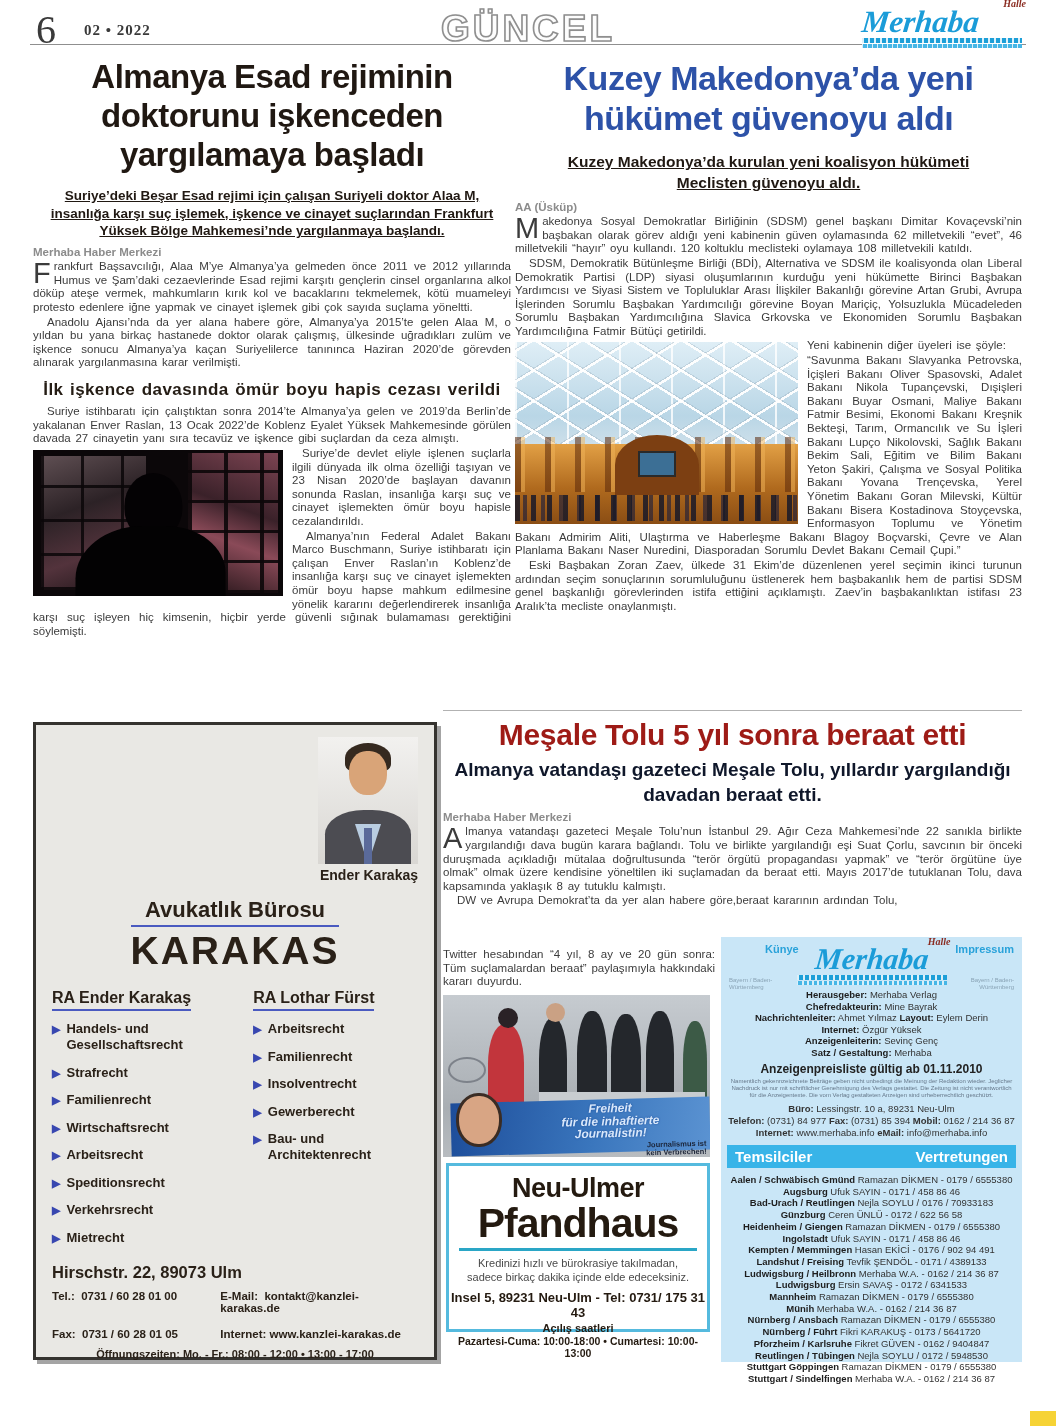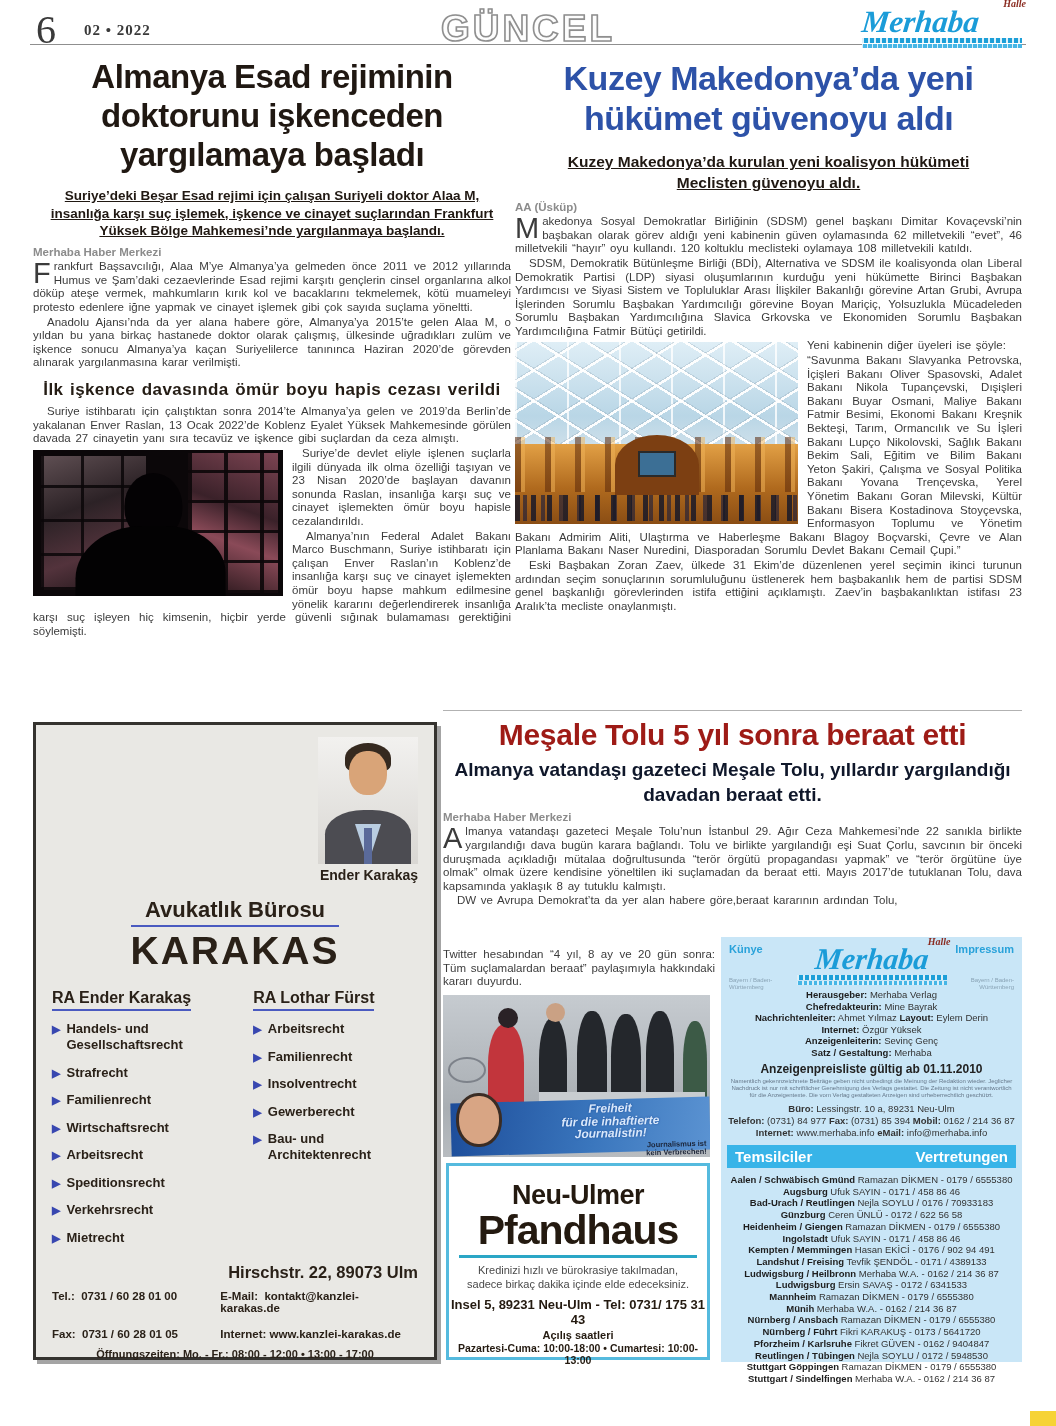--- a/index.html
+++ b/index.html
@@ -97,38 +97,38 @@
   .kk-caption{font-size:14px;font-weight:900;margin-top:3px;}
   .kk-t1{display:block;text-align:center;margin-top:14px;}
   .kk-t1 span{display:inline-block;font-size:22px;font-weight:900;border-bottom:2.5px solid #4a5ac0;padding:0 14px 2px;}
   .kk-t2{text-align:center;font-size:39px;font-weight:900;letter-spacing:2px;margin-top:2px;}
   .kk-cols{display:flex;margin-top:16px;}
   .kk-col1{width:55%;}
   .kk-col2{width:45%;}
   .kk-colhead{display:inline-block;font-size:16px;font-weight:900;border-bottom:2px solid #4a5ac0;padding-bottom:2px;margin-bottom:10px;}
   .law-item{display:flex;font-size:13px;font-weight:900;margin-bottom:11px;line-height:1.25;}
   .law-item .arr{color:#3847b0;font-size:11px;margin:0 6px 0 0;line-height:1.5;}
-  .kk-addr{text-align:right;font-size:16.5px;font-weight:900;margin-top:6px;}
+  .kk-addr{text-align:left;font-size:16.5px;font-weight:900;margin-top:6px;}
   .kk-contact{display:grid;grid-template-columns:46% 54%;font-size:11.5px;font-weight:900;margin-top:8px;row-gap:14px;}
   .kk-hours{text-align:center;font-size:11px;font-weight:900;margin-top:8px;}
 
   
-  #pfand{position:absolute;left:446px;top:1163px;width:264px;height:197px;border:3px solid #55bade;box-sizing:border-box;
-      text-align:center;color:#241a10;padding-top:14px;background:#fff;}
+  #pfand{position:absolute;left:446px;top:1163px;width:264px;height:169px;border:3px solid #55bade;box-sizing:border-box;
+      text-align:center;color:#241a10;padding-top:7px;background:#fff;}
   .pf-t1{font-size:27px;font-weight:900;letter-spacing:-.5px;}
   .pf-t2{font-size:41px;font-weight:900;letter-spacing:-1px;line-height:.95;}
   .pf-div{border-top:3px solid #2aa6c6;margin:5px 10px 5px;}
   .pf-body{font-size:11px;color:#4a4a4a;line-height:1.3;padding:0 8px;}
   .pf-addr{font-size:13px;font-weight:900;margin-top:5px;}
   .pf-ht{font-size:11px;font-weight:900;margin-top:2px;}
   .pf-h{font-size:10.5px;font-weight:900;margin-top:1px;}
 
   
   #imp{position:absolute;left:721px;top:937px;width:301px;height:425px;background:#c9e6f7;box-sizing:border-box;padding:5px 6px;text-align:center;}
-  .imp-corner{position:absolute;top:6px;font-size:11px;font-weight:bold;color:#29a2da;}
+  .imp-corner{position:absolute;top:6px;font-size:11px;font-weight:bold;color:#29a2da;margin-left:36px;}
   .imp-region{position:absolute;top:40px;font-size:6px;line-height:7px;color:#8aa4b6;text-align:left;}
   #imp .brand{margin-top:2px;width:150px;}
   #imp .bname{font-size:30px;}
   .imp-staff{font-size:9.5px;line-height:11.5px;color:#333;margin-top:4px;}
   .imp-staff b{color:#1d1d1d;}
   .imp-price{font-size:12px;font-weight:bold;color:#222;margin-top:4px;}
   .imp-legal{font-size:6px;line-height:7px;color:#66788a;margin:2px 2px 0;}
   .imp-contact{font-size:9.5px;line-height:12px;color:#333;margin-top:4px;}
   .imp-bar{display:flex;justify-content:space-between;background:#38b4e8;color:#fff;font-weight:bold;font-size:15px;
       padding:3px 8px;margin-top:6px;}

